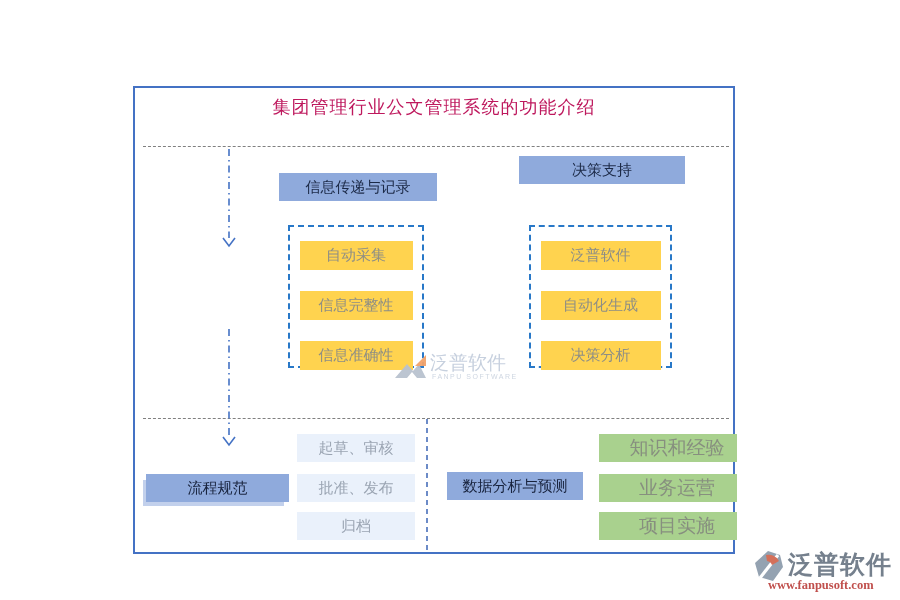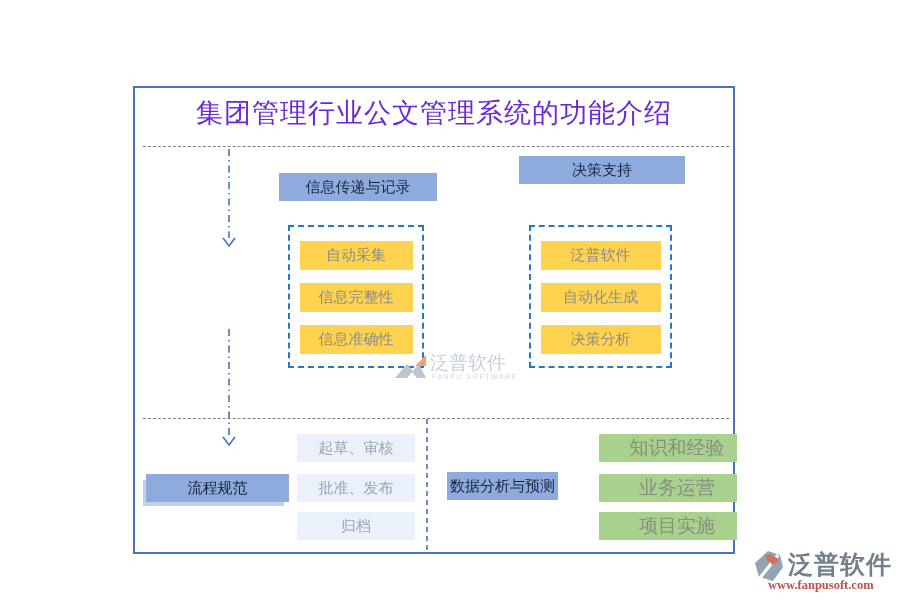--- a/index.html
+++ b/index.html
@@ -7,55 +7,55 @@
     position:relative;width:900px;height:600px;background:#ffffff;overflow:hidden;
     font-family:"Liberation Sans","DejaVu Sans",sans-serif;
   }
   .panel{
     position:absolute;left:133px;top:86px;width:602px;height:468px;
     border:2px solid #4472C4;background:#ffffff;box-sizing:border-box;
   }
   .title{
     position:absolute;left:0;top:7px;width:100%;text-align:center;
     font-family:"Liberation Serif","DejaVu Serif",serif;
-    font-size:27px;color:#6d28d9;letter-spacing:1px;white-space:nowrap;
+    font-size:18px;color:#be185d;letter-spacing:1px;white-space:nowrap;
   }
   .hdash{
     position:absolute;left:8px;width:586px;height:0;
     border-top:1.5px dashed #808080;
   }
   .hdash.top{top:58px;}
   .hdash.mid{top:330px;}
   .overlay{position:absolute;left:0;top:0;width:602px;height:468px;pointer-events:none;}
   .hdr{
     position:absolute;height:28px;background:#8FAADC;color:#1c2a47;
     display:flex;align-items:center;justify-content:center;
     font-size:15px;box-sizing:border-box;
   }
   .hdr.info{left:144px;top:85px;width:158px;}
   .hdr.decision{left:384px;top:68px;width:166px;font-family:Liberation Serif, serif;}
   .dashbox{
     position:absolute;top:137px;height:143px;border:2px dashed #2878C8;
     box-sizing:border-box;display:flex;flex-direction:column;align-items:center;
-    justify-content:flex-start;padding-top:14px;gap:13px;
+    justify-content:flex-start;padding-top:14px;gap:21px;
   }
   .dashbox.info{left:153px;width:136px;}
   .dashbox.decision{left:394px;width:143px;}
   .ybox{
     height:29px;background:#FFD34F;color:#8e8e85;font-size:15px;
     display:flex;align-items:center;justify-content:center;flex:0 0 auto;
   }
   .dashbox.info .ybox{width:113px;}
   .dashbox.decision .ybox{width:120px;}
   .bluelabel{
     position:absolute;height:28px;background:#8FAADC;color:#18233d;font-size:15px;
     display:flex;align-items:center;justify-content:center;
   }
   .bluelabel.process{left:11px;top:386px;width:143px;box-shadow:-4px 5px 0 -1px #c2d0ec;}
-  .bluelabel.analysis{left:312px;top:384px;width:111px;}
+  .bluelabel.analysis{left:312px;top:384px;width:136px;}
   .lbox{
     position:absolute;left:162px;width:118px;height:28px;background:#EAF1FB;
     color:#9aa4b2;font-size:15px;display:flex;align-items:center;justify-content:center;
   }
   .gbox{
     position:absolute;left:464px;width:120px;height:28px;background:#A9D18E;
     color:#878f7f;font-size:19px;display:flex;align-items:center;justify-content:center;padding-left:18px;
   }
   .row1{top:346px;} .row2{top:386px;} .row3{top:424px;}
   .watermark{

